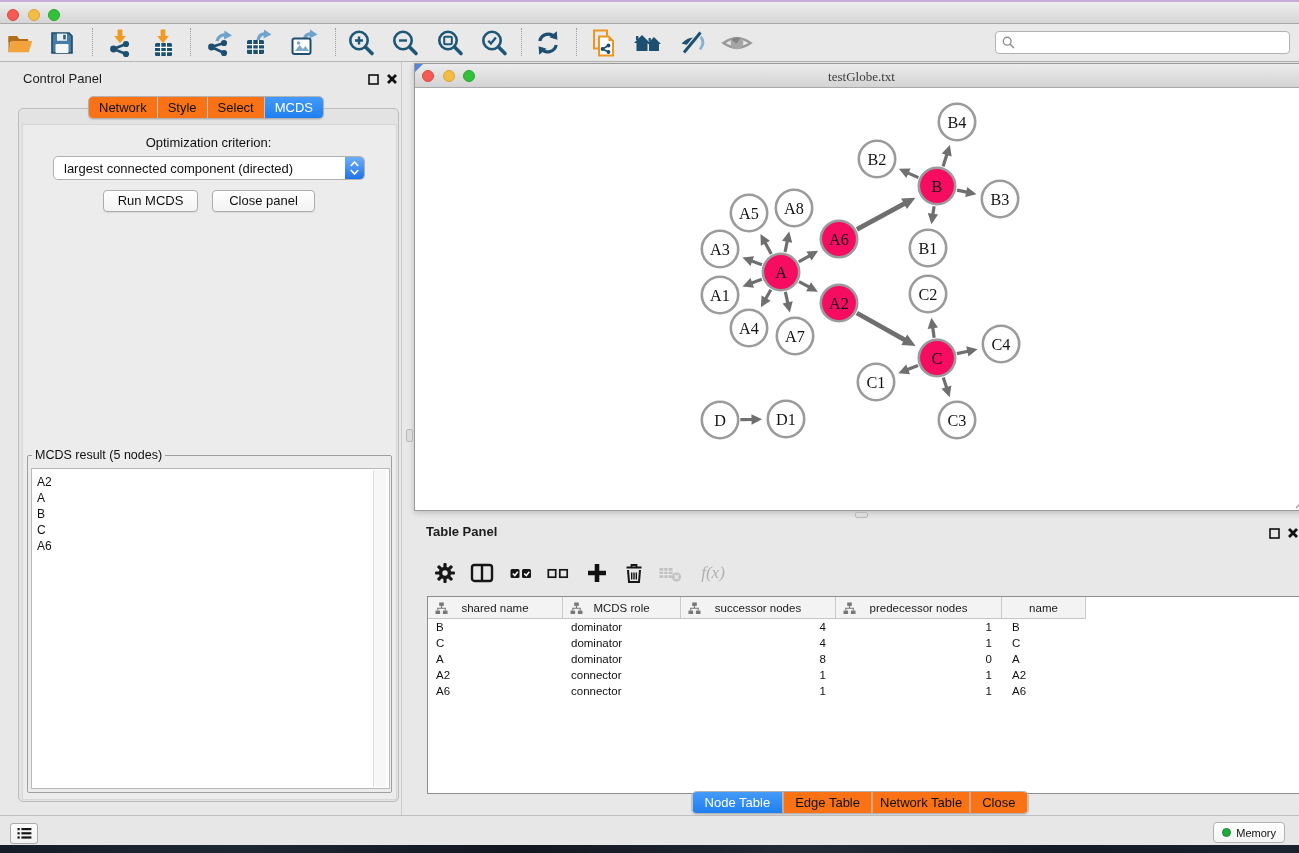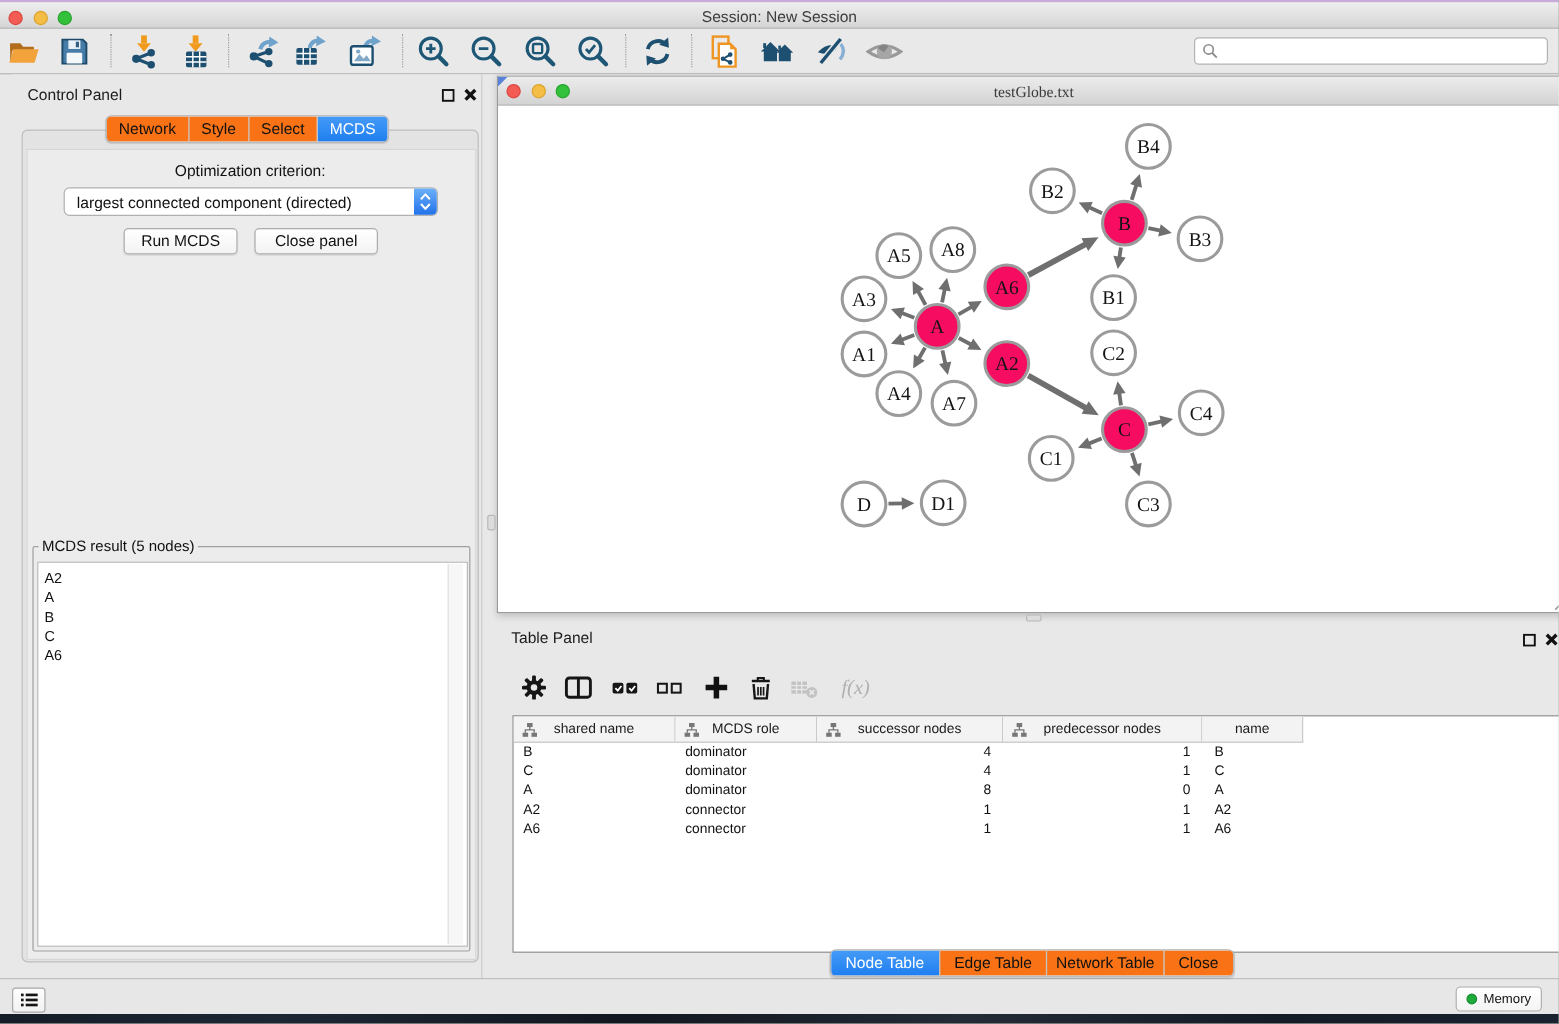--- a/index.html
+++ b/index.html
@@ -84,21 +84,21 @@
   #net-titlebar .tb-title{top:5px;}
   #net-corner{position:absolute;left:0;top:0;}
   #net-canvas{position:absolute;left:0;top:25px;width:893px;height:421px;background:#fff;}
   #net-grip{position:absolute;right:1px;bottom:1px;}
 
   .split-grip-v{left:396px;top:367px;width:7px;height:13px;background:#dcdcdc;border:1px solid #b8b8b8;border-radius:2px;}
   .split-grip-h{left:845px;top:450px;width:13px;height:6px;background:#dcdcdc;border:1px solid #b8b8b8;border-radius:2px;}
 
   
   #table-panel{left:393px;top:456px;width:906px;height:297px;}
-  #tp-title{left:23px;top:6px;}
+  #tp-title{left:23px;top:6px;font-weight:bold;}
   .hdr-icons{position:absolute;display:flex;gap:7px;align-items:center;}
   #cp-icons{left:358px;top:11px;}
   #tp-icons{left:866px;top:9px;}
 
   .ttb{position:absolute;top:40px;width:32px;height:30px;display:flex;align-items:center;justify-content:center;}
 
   #tbl-wrap{position:absolute;left:24px;top:78px;width:874px;height:198px;background:#fff;border:1px solid #8d8d8d;overflow:hidden;}
   #tbl-header{display:flex;height:22px;}
   .th{position:relative;height:22px;border-right:1px solid #cacaca;border-bottom:1px solid #c6c6c6;background:#f3f3f3;
       display:flex;align-items:center;justify-content:center;font-size:11.5px;color:#1b1b1b;}
@@ -123,21 +123,20 @@
 <div id="screen">
 
   <div class="abs" id="desk-top"></div>
 
   <div class="abs" id="titlebar">
     <div class="lights">
       <div class="light red"></div>
       <div class="light yellow"></div>
       <div class="light green"></div>
     </div>
-    <div class="tb-title">Session: New Session</div>
   </div>
 
   <div class="abs" id="toolbar">
 
     <div class="tbtn" style="left:2px">
       <svg width="30" height="30" viewBox="0 0 30 30">
         <path d="M3.5 8 h8.5 l2.2 3 h9 v3 H3.5 z" fill="#b26d1a"></path>
         <path d="M6.2 13 h21 l-3.4 11.2 H2.8 z" fill="#f2a33c"></path>
         <path d="M3.5 8 v15.5 l2-10.5" fill="#b26d1a"></path>
       </svg>

